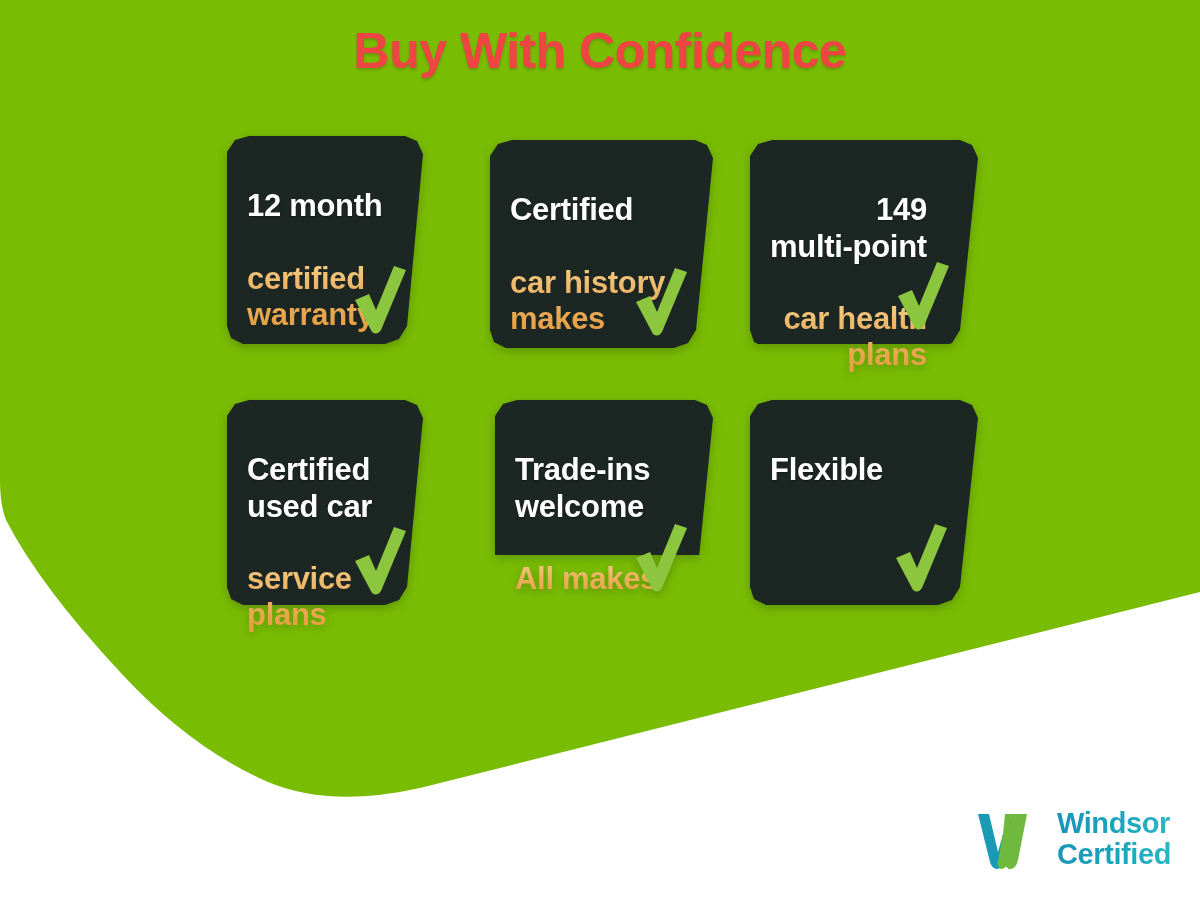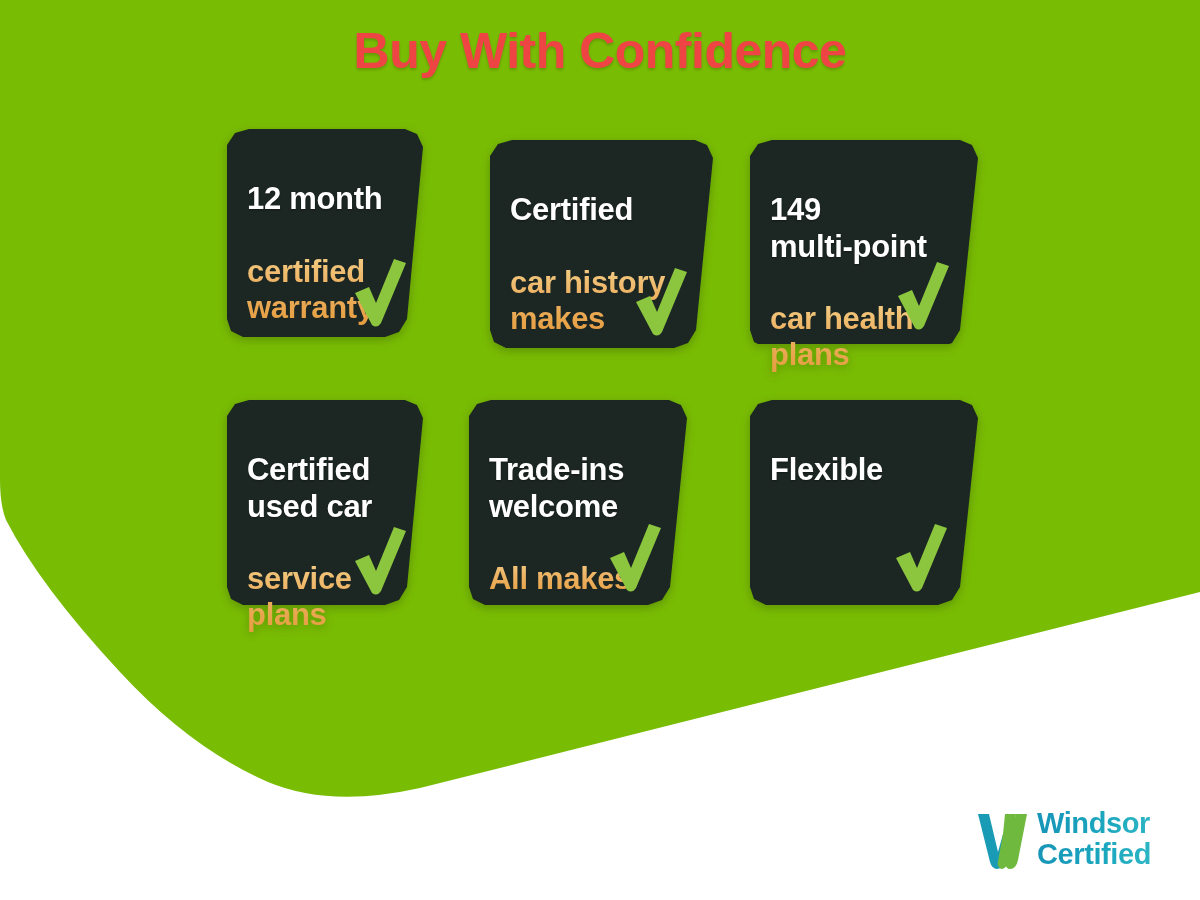--- a/index.html
+++ b/index.html
@@ -83,53 +83,53 @@
 
   .card .tick {
     position:absolute;
     z-index:3;
     width:60px; height:76px;
   }
   .card .tick svg { display:block; width:100%; height:100%; }
 
   
   
-  #card-0 { left:227px; top:129px; width:196px; height:210px; }
+  #card-0 { left:227px; top:136px; width:196px; height:210px; }
   #card-0 .shape { clip-path: polygon(0 16px, 8px 4px, 22px 0, 178px 0, 190px 5px, 196px 18px, 180px 190px, 172px 203px, 158px 208px, 16px 208px, 4px 202px, 0 190px); }
   #card-0 .tick { left:122px; top:124px; }
 
   #card-1 { left:490px; top:140px; width:223px; height:208px; }
   #card-1 .shape { clip-path: polygon(0 16px, 8px 4px, 22px 0, 205px 0, 217px 5px, 223px 18px, 206px 190px, 198px 203px, 184px 208px, 16px 208px, 4px 202px, 0 190px); }
   #card-1 .tick { left:140px; top:122px; }
 
-  #card-2 { left:750px; top:140px; width:228px; height:204px; }
+  #card-2 { left:750px; top:140px; width:228px; height:204px;text-align:right; }
   #card-2 .shape { clip-path: polygon(0 16px, 8px 4px, 22px 0, 210px 0, 222px 5px, 228px 18px, 210px 190px, 202px 203px, 188px 208px, 16px 208px, 4px 202px, 0 190px); }
   #card-2 .tick { left:142px; top:116px; }
 
   
   #card-3 { left:227px; top:400px; width:196px; height:205px; }
   #card-3 .shape { clip-path: polygon(0 16px, 8px 4px, 22px 0, 178px 0, 190px 5px, 196px 18px, 180px 187px, 172px 200px, 158px 205px, 16px 205px, 4px 199px, 0 187px); }
   #card-3 .tick { left:122px; top:121px; }
 
-  #card-4 { left:469px; top:400px; width:218px; height:205px; }
+  #card-4 { left:495px; top:400px; width:218px; height:155px; }
   #card-4 .shape { clip-path: polygon(0 16px, 8px 4px, 22px 0, 200px 0, 212px 5px, 218px 18px, 201px 187px, 193px 200px, 179px 205px, 16px 205px, 4px 199px, 0 187px); }
   #card-4 .tick { left:135px; top:118px; }
 
   #card-5 { left:750px; top:400px; width:228px; height:205px;padding-left:24px; }
   #card-5 .shape { clip-path: polygon(0 16px, 8px 4px, 22px 0, 210px 0, 222px 5px, 228px 18px, 210px 187px, 202px 200px, 188px 205px, 16px 205px, 4px 199px, 0 187px); }
   #card-5 .tick { left:140px; top:118px; }
 
   
   .logo {
     position:absolute;
     left:975px; top:808px;
     z-index:5;
     display:flex;
     align-items:center;
-    gap:4px;
+    gap:24px;
   }
   .logo-mark { width:58px; height:62px; flex:none; }
   .logo-mark svg { display:block; width:100%; height:100%; }
   .logo-text {
     display:flex; flex-direction:column;
     line-height:1.0;
   }
   .logo-text span {
     font-size:29px;
     font-weight:600;

